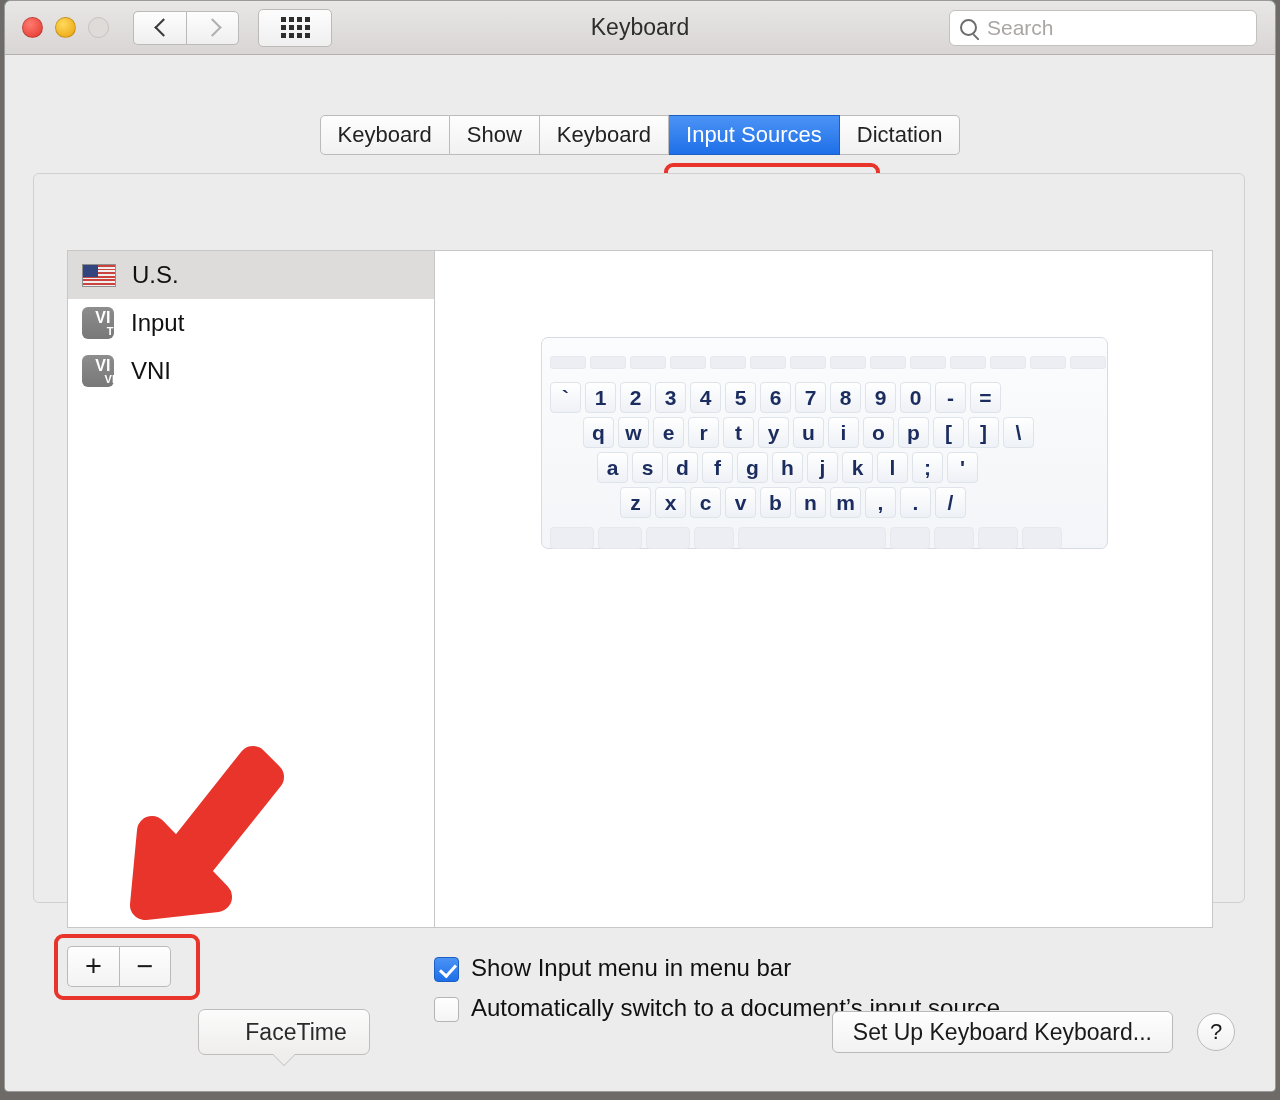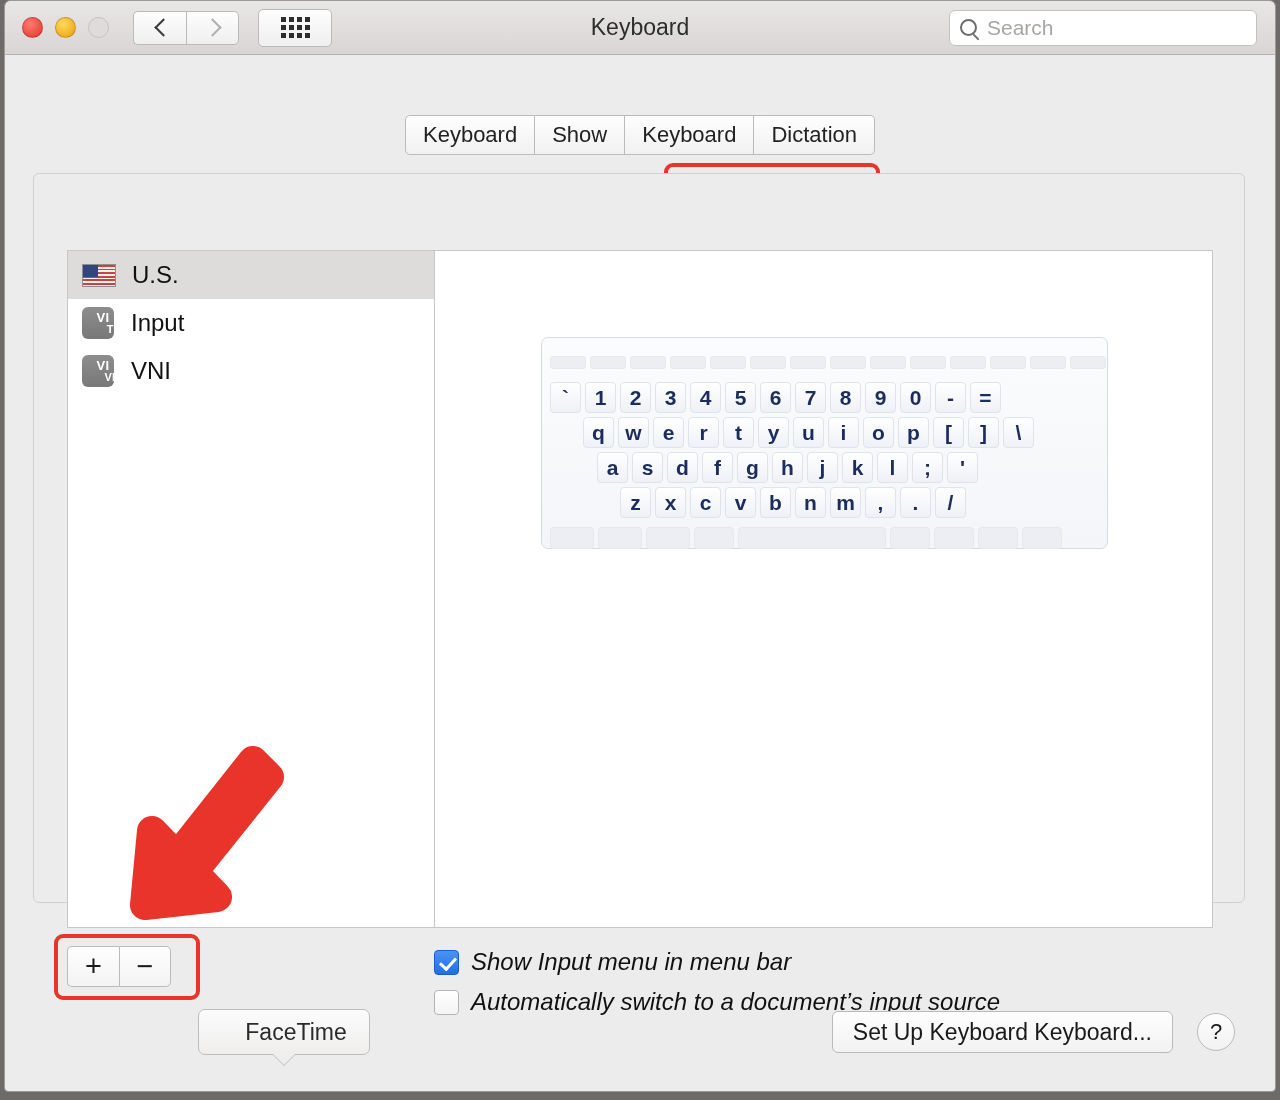--- a/index.html
+++ b/index.html
@@ -215,21 +215,21 @@
 
   .vi-icon {
     width: 32px; height: 32px; margin-right: 17px;
     border-radius: 6px;
     background: linear-gradient(to bottom,#8d8d8d,#787878);
     display: flex; flex-direction: column;
     align-items: center; justify-content: center;
     color: #fff; flex: 0 0 auto;
     line-height: 1;
   }
-  .vi-icon b { font-size: 13px; font-weight: bold; letter-spacing: .3px; margin-left: 10px; }
+  .vi-icon b { font-size: 16px; font-weight: bold; letter-spacing: .3px; margin-left: 10px; }
   .vi-icon s { font-size: 11px; font-weight: bold; text-decoration: none; letter-spacing: .2px; margin-left: 32px; }
 
   .preview {
     flex: 1;
     position: relative;
     background: #fff;
   }
 
   
   .kb {
@@ -280,23 +280,23 @@
     border-radius: 9px;
     pointer-events: none;
   }
 
   
   .checks {
     position: absolute;
     left: 400px; top: 768px;
   }
   .chkrow {
-    display: flex; align-items: center;
+    display: flex; align-items: flex-end;
     height: 40px;
-    font-size: 24px; color: #111; font-style: italic;
+    font-size: 24px; color: #111;
   }
   .chkbox {
     width: 25px; height: 25px;
     border-radius: 4px;
     margin-right: 12px;
     flex: 0 0 auto;
     background: linear-gradient(to bottom,#ffffff,#f4f4f4);
     border: 1px solid #b6b4b2;
     position: relative;
   }
@@ -415,20 +415,21 @@
       </div>
     </div>
 
     <div class="win-body">
 
       <div class="tabbar">
         <div class="tabs">
           <div class="tab">Keyboard</div>
           <div class="tab">Show</div>
           <div class="tab">Keyboard</div>
+          <div class="tab active">Input Sources</div>
           <div class="tab">Dictation</div>
         </div>
       </div>
       <div class="tab-highlight"></div>
 
       <div class="panel">
 
         <div class="lists">
 
           <div class="sidebar">

